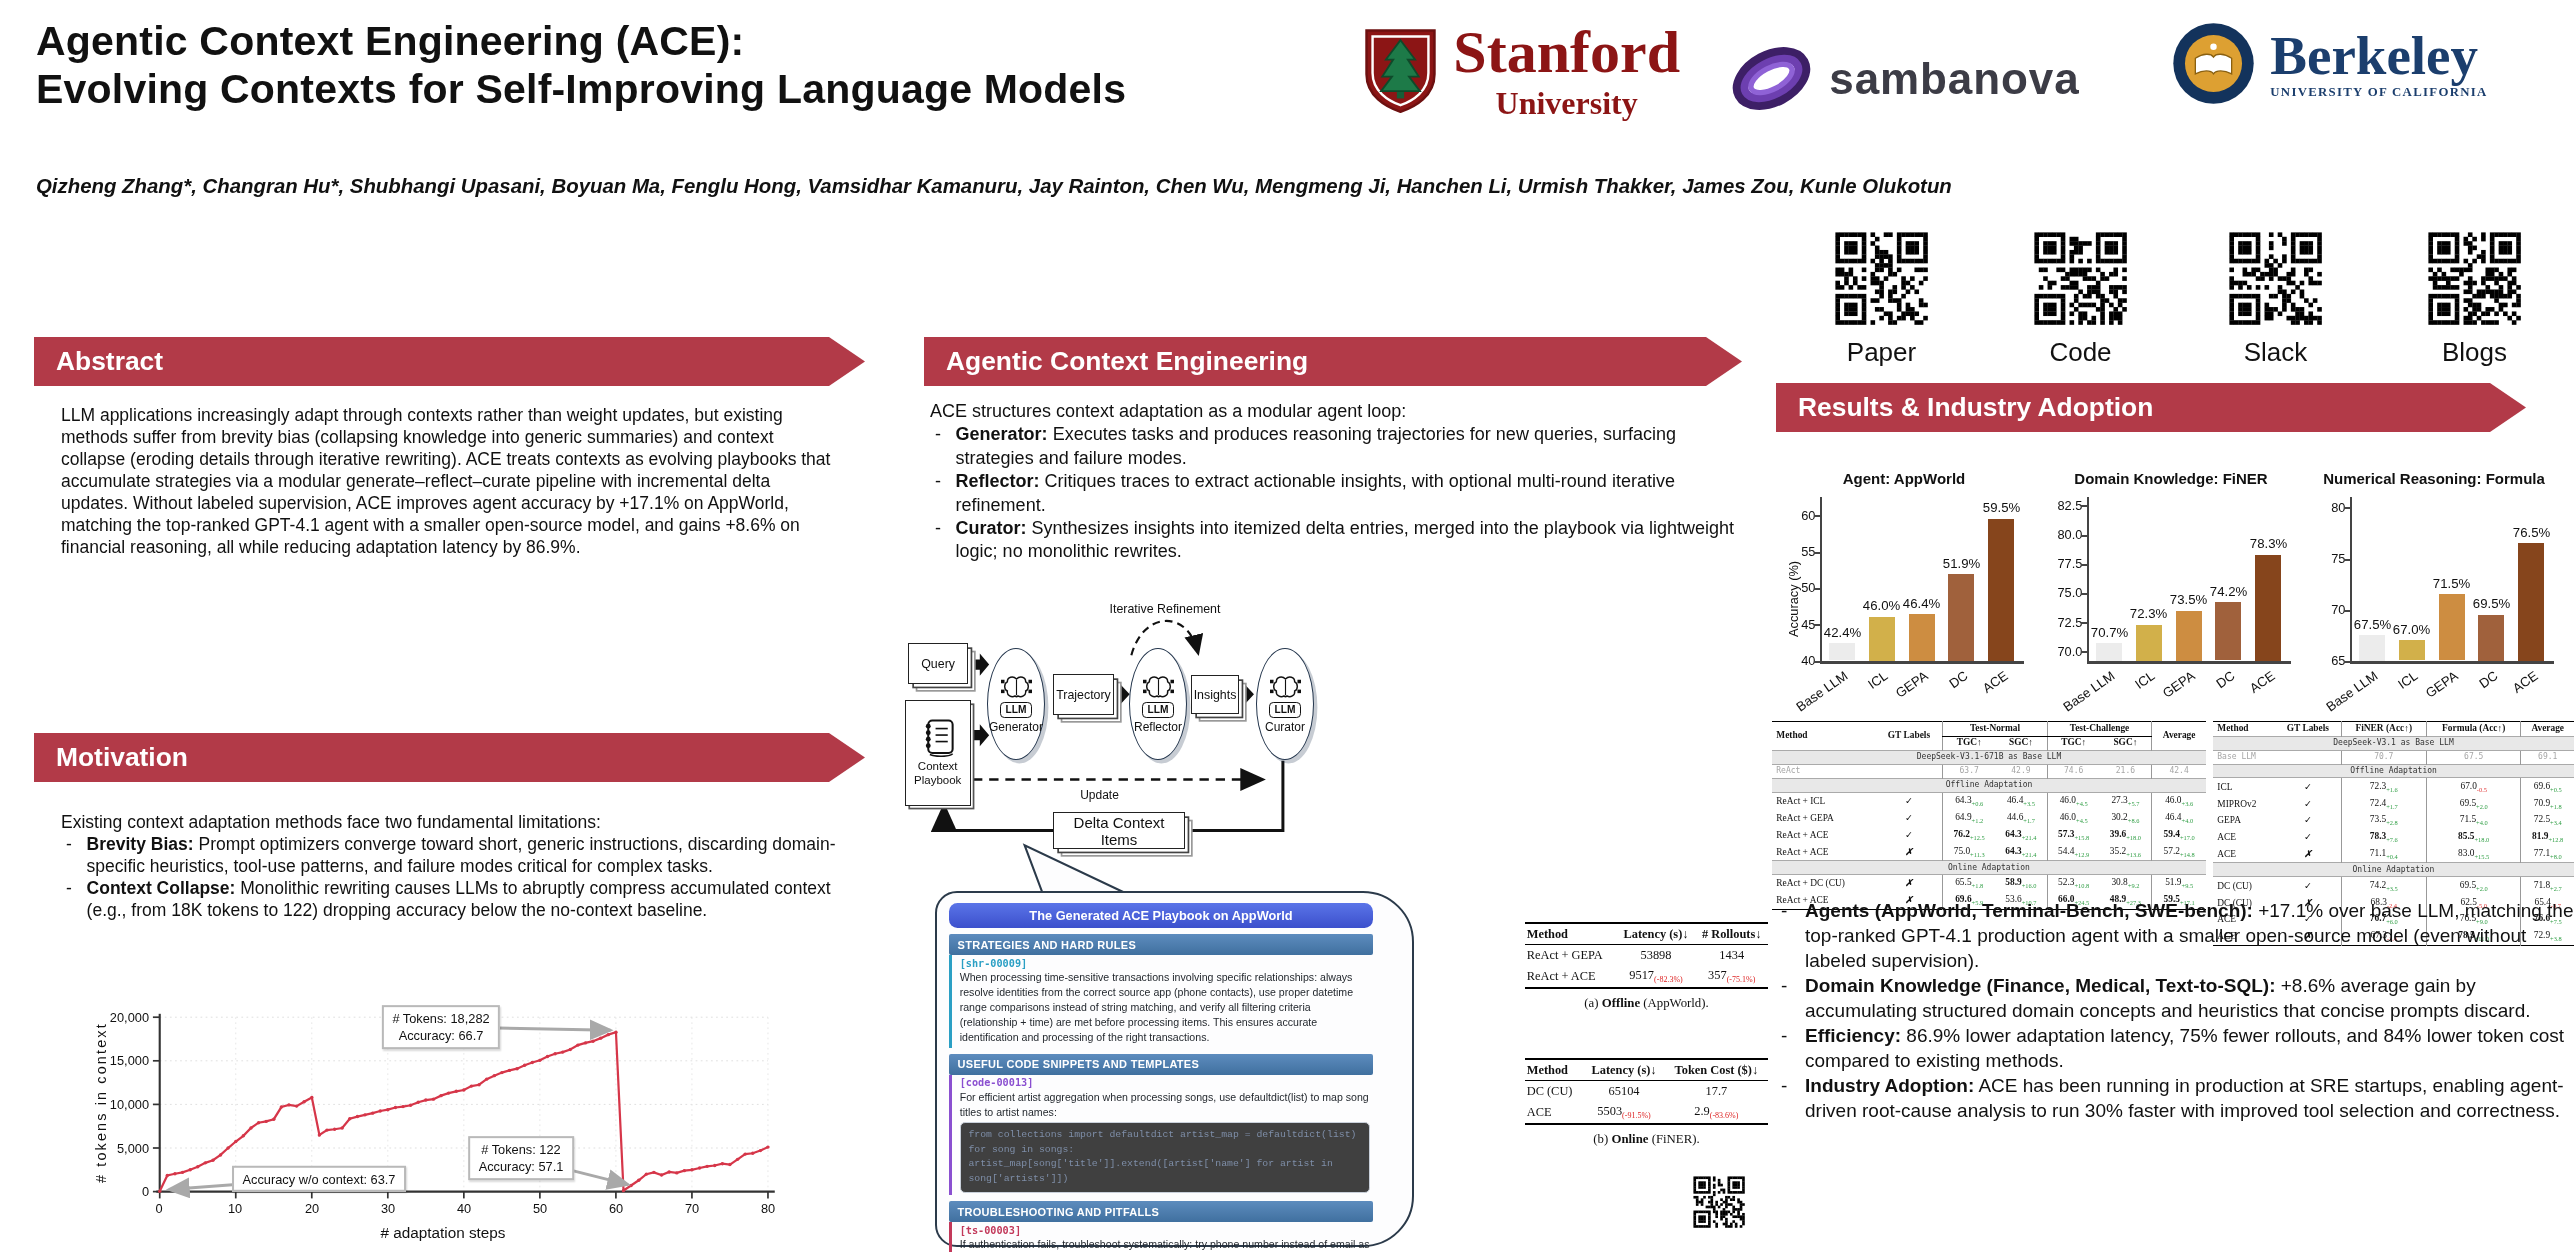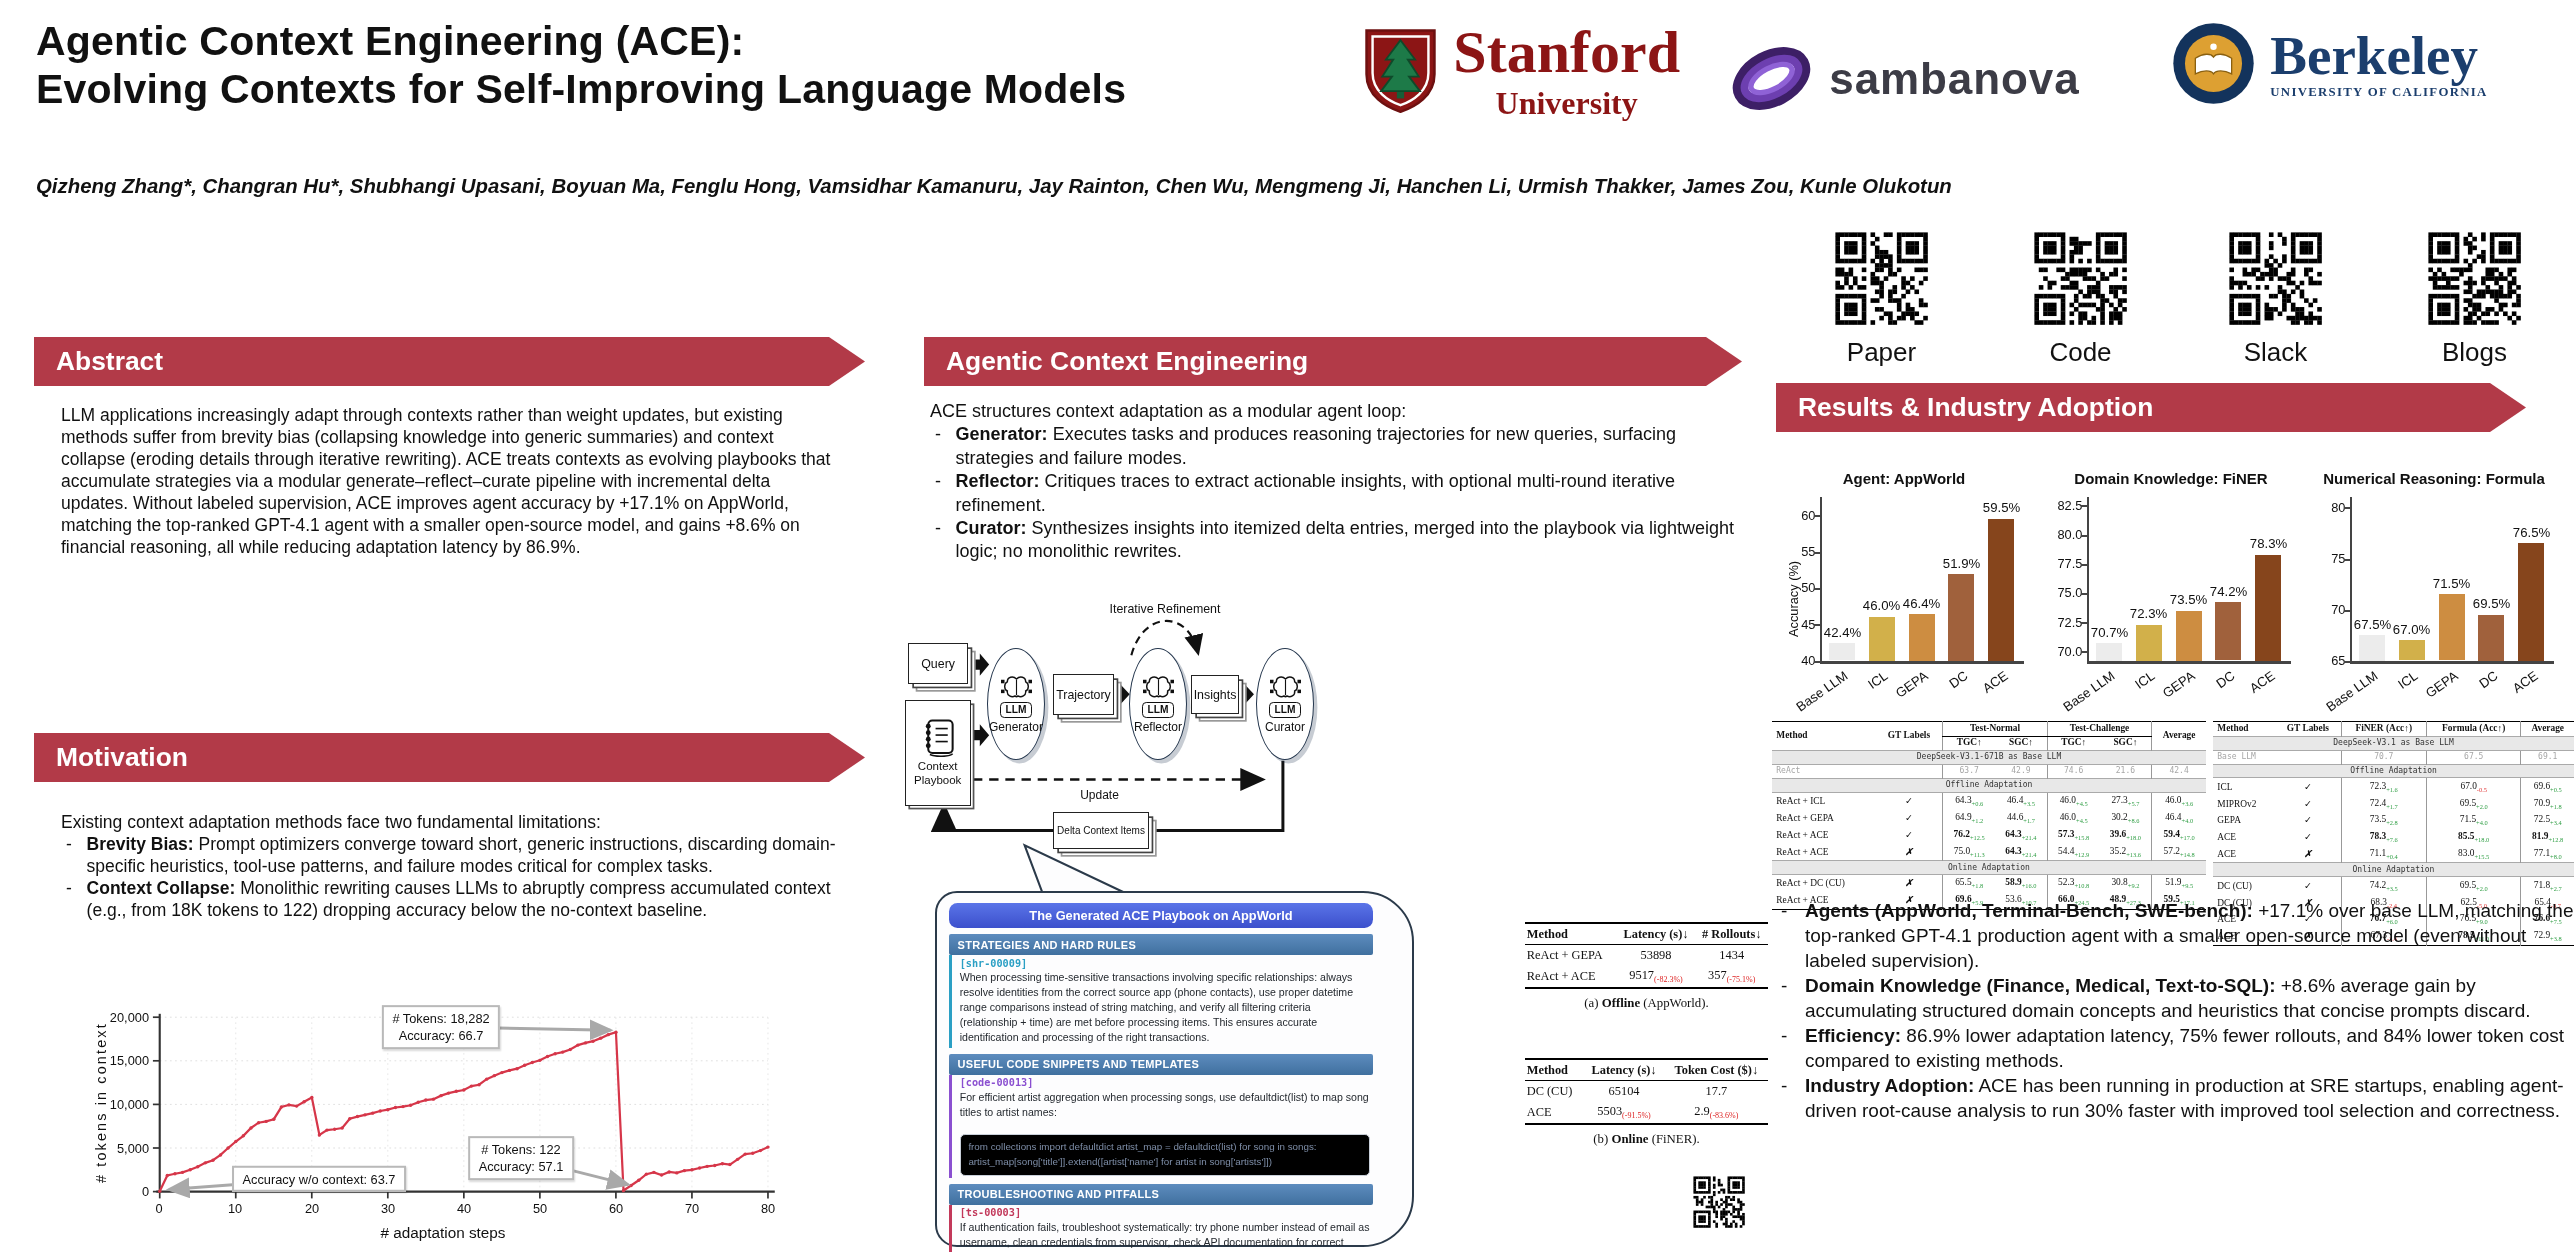--- a/index.html
+++ b/index.html
@@ -83,22 +83,22 @@
   #bubble-tail{left:1009px;top:842px;width:187px;height:66px}
   #playbook{left:935px;top:891px;width:479px;height:356px;background:#fdfdfe;border:2.1px solid #2b3a4a;
     border-radius:22px 51px 51px 22px;padding:10.2px 39px 10.2px 12px;display:flex;flex-direction:column;gap:6px}
   .pb-header{background:linear-gradient(180deg,#5a74e8,#3c50cc);color:#fff;font-weight:bold;font-size:12.8px;
     text-align:center;border-radius:8.5px;padding:5.1px 3.4px}
   .pb-bar{background:linear-gradient(180deg,#5d8cbe,#40709f);color:#fff;font-weight:bold;font-size:11px;
     letter-spacing:0.3px;border-radius:2px;padding:4.3px 8.5px}
   .pb-item{border-left:3.4px solid #888;padding:2.6px 3.4px 2.6px 7.7px}
   .pb-tag{font-family:"DejaVu Sans Mono",monospace;font-size:10.2px;font-weight:bold}
   .pb-text{font-size:10.6px;line-height:1.42;color:#24292f;margin-top:1.7px}
-  .pb-code{background:#000000;border:0.9px solid #c9d0da;border-radius:5.1px;padding:5.1px 7.7px;margin-top:14px;
-    font-family:Liberation Sans, sans-serif;font-size:9.8px;line-height:1.5;color:#7e8ea8;white-space:pre-wrap}
+  .pb-code{background:#404040;border:0.9px solid #c9d0da;border-radius:5.1px;padding:5.1px 7.7px;margin-top:2px;
+    font-family:Liberation Mono, monospace;font-size:9.8px;line-height:1.5;color:#7e8ea8;white-space:pre-wrap}
 
   
   .eff{width:243px;font-family:"Liberation Serif",serif}
   #eff-offline{left:1525px;top:922px}
   #eff-online{left:1525px;top:1058px}
   .eff table{width:100%;border-collapse:collapse;font-size:12.4px}
   .eff th{font-weight:bold;border-top:2.1px solid #000;border-bottom:1.1px solid #000;padding:2.6px 1.7px;text-align:center}
   .eff td{padding:2.6px 1.7px;text-align:center}
   .eff tr:last-child td{border-bottom:2.1px solid #000}
   .eff th:first-child,.eff td:first-child{text-align:left}
@@ -1321,21 +1321,21 @@
         <rect x="39" y="8" width="5" height="5" fill="#111"></rect>
           <rect x="39" y="22" width="5" height="5" fill="#111"></rect>
       </svg>
       <div class="llm-chip">LLM</div>
       <div class="node-name">Curator</div>
     </div>
 
     <div class="diagram-label" style="left:194px;top:3.4px;width:136px;font-size:12.4px">Iterative Refinement</div>
     <div class="diagram-label" style="left:158px;top:189px;width:77px">Update</div>
 
-    <div class="scard" style="left:150px;top:213px;width:96px;height:37px;font-size:10px">
+    <div class="scard" style="left:150px;top:213px;width:132px;height:37px;font-size:15px">
       <span>Delta Context Items</span>
     </div>
   </div>
 
   <svg class="abs" id="bubble-tail" viewBox="0 0 220 78">
     <polygon points="45,76 170,76 18,4" fill="#fdfdfe" stroke="#2b3a4a" stroke-width="2.5"></polygon>
     <rect x="40" y="66" width="136" height="12" fill="#fdfdfe"></rect>
   </svg>
 
   <div class="abs" id="playbook">

